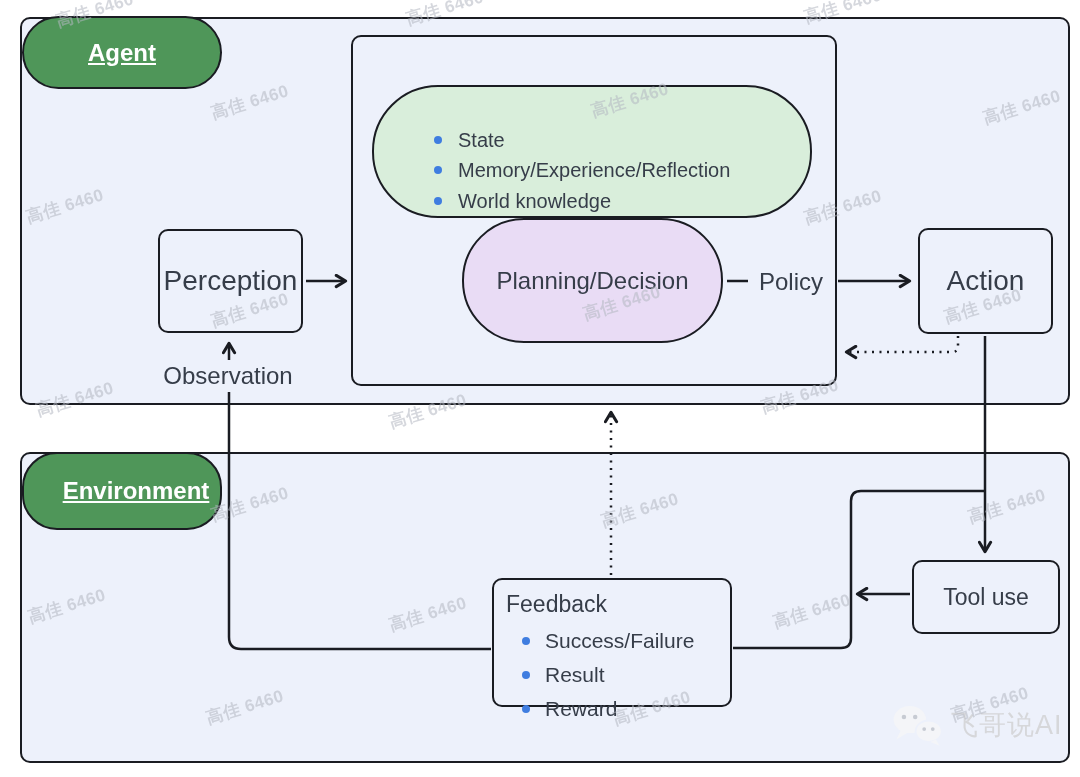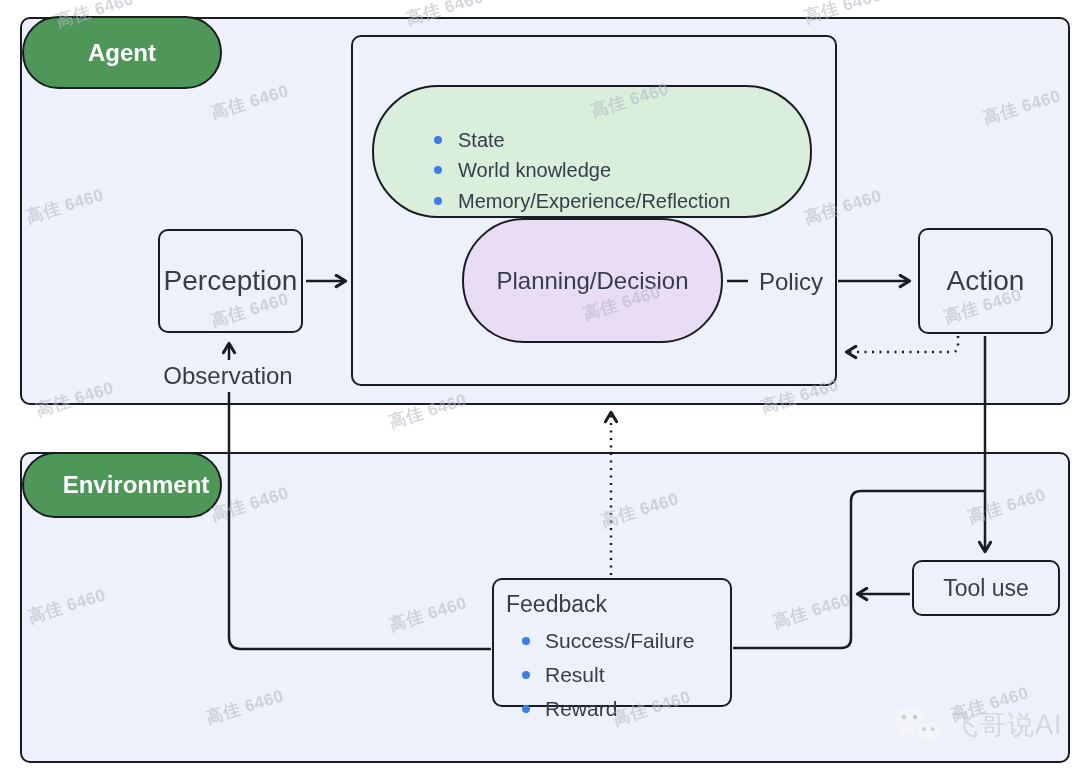--- a/index.html
+++ b/index.html
@@ -28,27 +28,27 @@
   .conn{fill:none;stroke:var(--line);stroke-width:2.5px;}
   .dotted{stroke-dasharray:2 5.5;}
   .mk{fill:none;stroke:var(--line);stroke-width:2.4px;stroke-linecap:round;stroke-linejoin:round;}
 
   
   .node{position:absolute;background:var(--panel);border:2.5px solid var(--line);border-radius:10px;
         box-sizing:border-box;display:flex;align-items:center;justify-content:center;
         font-size:28px;color:var(--text);}
   .perception{left:158px;top:229px;width:145px;height:104px;}
   .action{left:918px;top:228px;width:135px;height:106px;}
-  .tooluse{left:912px;top:560px;width:148px;height:56px;font-size:23px;}
+  .tooluse{left:912px;top:560px;width:148px;height:74px;font-size:23px;}
 
   .pill-label{position:absolute;background:var(--green);border:2.5px solid var(--line);border-radius:37px;
         box-sizing:border-box;display:flex;align-items:center;justify-content:center;
-        color:#fff;font-weight:bold;font-size:24px;}
+        color:#fff;font-weight:bold;font-size:24px;text-decoration:underline;}
   .agent-pill{left:22px;top:16px;width:200px;height:73px;}
-  .env-pill{left:22px;top:452px;width:200px;height:66px;border-radius:35px;padding-left:28px;}
+  .env-pill{left:22px;top:452px;width:200px;height:78px;border-radius:35px;padding-left:28px;}
 
   .knowledge{position:absolute;left:372px;top:45px;width:440px;height:133px;background:var(--mint);
         border:2.5px solid var(--line);border-radius:66px;box-sizing:border-box;
         display:flex;align-items:flex-end;margin-top:40px;}
   .knowledge ul{list-style:none;margin:0;padding:0 0 0 60px;}
   .knowledge li{position:relative;padding-left:24px;font-size:20px;line-height:30.5px;color:var(--text);}
   .knowledge li::before{content:"";position:absolute;left:0;top:11px;width:8px;height:8px;border-radius:50%;background:var(--bullet);}
 
   .planning{position:absolute;left:462px;top:218px;width:261px;height:125px;background:var(--purple);
         border:2.5px solid var(--line);border-radius:62px;box-sizing:border-box;
@@ -115,22 +115,22 @@
   <div class="pill-label agent-pill">
     <span>Agent</span>
   </div>
   <div class="pill-label env-pill">
     <span>Environment</span>
   </div>
 
   <div class="knowledge">
     <ul>
       <li>State</li>
+      <li>Memory/Experience/Reflection</li>
       <li>World knowledge</li>
-      <li>Memory/Experience/Reflection</li>
     </ul>
   </div>
 
   <div class="planning">
     <span>Planning/Decision</span>
   </div>
 
   <div class="node perception">
     <span>Perception</span>
   </div>

